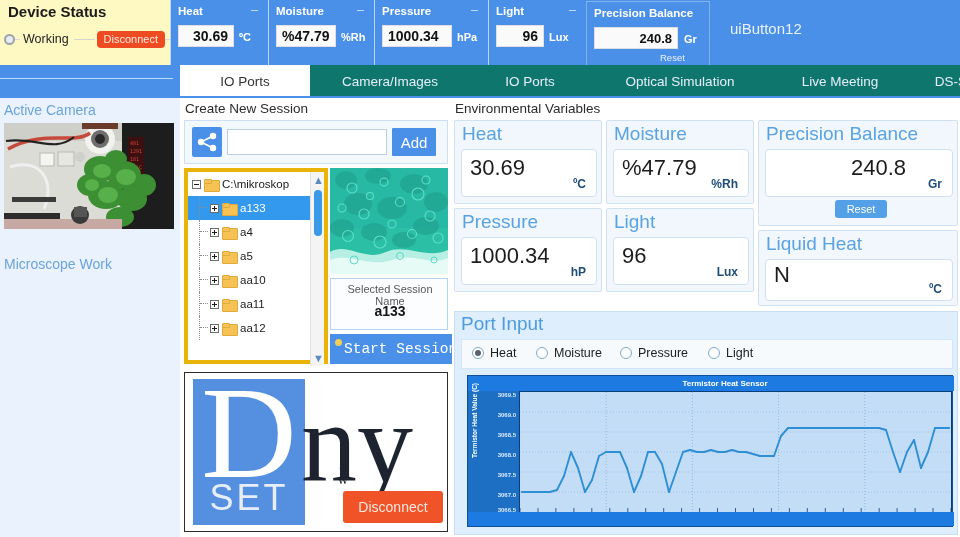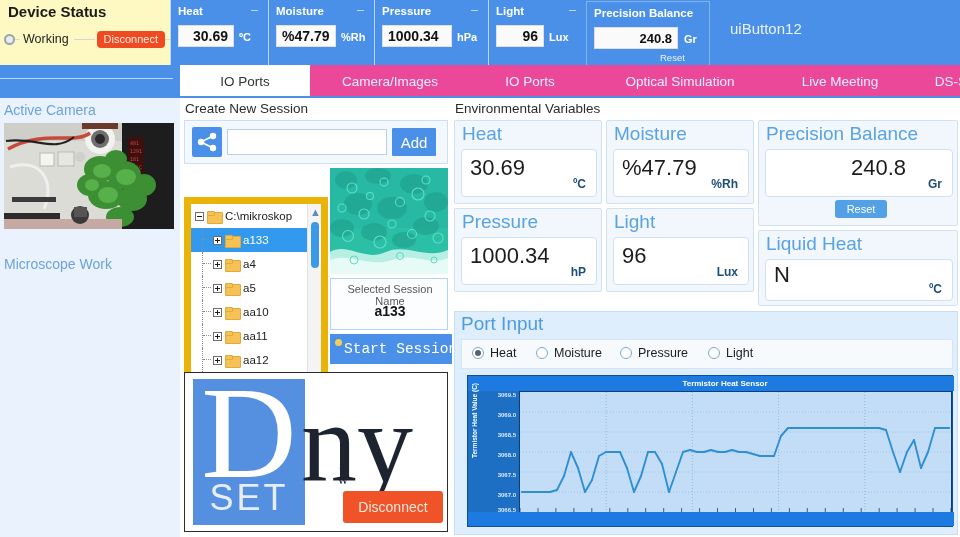--- a/index.html
+++ b/index.html
@@ -93,21 +93,21 @@
     color: #eaf2fc; cursor: pointer;
   }
   #uibutton12 {
     position: absolute; left: 730px; top: 20px;
     font-size: 15px; color: #e9f1fb; cursor: pointer; white-space: nowrap;
   }
 
   
   #tabstrip {
     position: absolute; left: 180px; top: 65px; width: 780px; height: 33px;
-    background: #ec4899;
+    background: #0f766e;
   }
   .tab {
     position: absolute; top: 0; height: 33px;
     display: flex; align-items: center; justify-content: center;
     font-size: 13.5px; color: #e5eefb; cursor: pointer; white-space: nowrap;
   }
   .tab.active {
     background: #ffffff; color: #333333;
   }
   #tabstrip-underline {
@@ -164,21 +164,21 @@
   }
   #add-button {
     position: absolute; left: 207px; top: 7px; width: 44px; height: 28px;
     background: #4a90e8; color: #ffffff; border: none; cursor: pointer;
     font-size: 15px; font-family: "Liberation Sans", sans-serif;
     border-radius: 1px;
   }
 
   #tree-wrap {
     position: absolute; left: 2px; top: 70px; width: 144px; height: 196px;
-    background: #ffffff; border: 7px solid #eab308; margin-top: 29px;
+    background: #ffffff; border: 4px solid #eab308;
   }
   #tree { position: absolute; left: 0; top: 0; width: 128px; height: 194px; overflow: hidden; }
   .tnode {
     position: relative; height: 24px; display: flex; align-items: center;
     font-size: 11.5px; color: #1b1b1b; white-space: nowrap;
   }
   .tnode.sel { background: #3399ef; color: #ffffff; }
   .tnode .expander {
     width: 9px; height: 9px; border: 1px solid #6d6d6d; background: #fff;
     position: relative; flex: 0 0 auto; margin-right: 3px; cursor: pointer;

